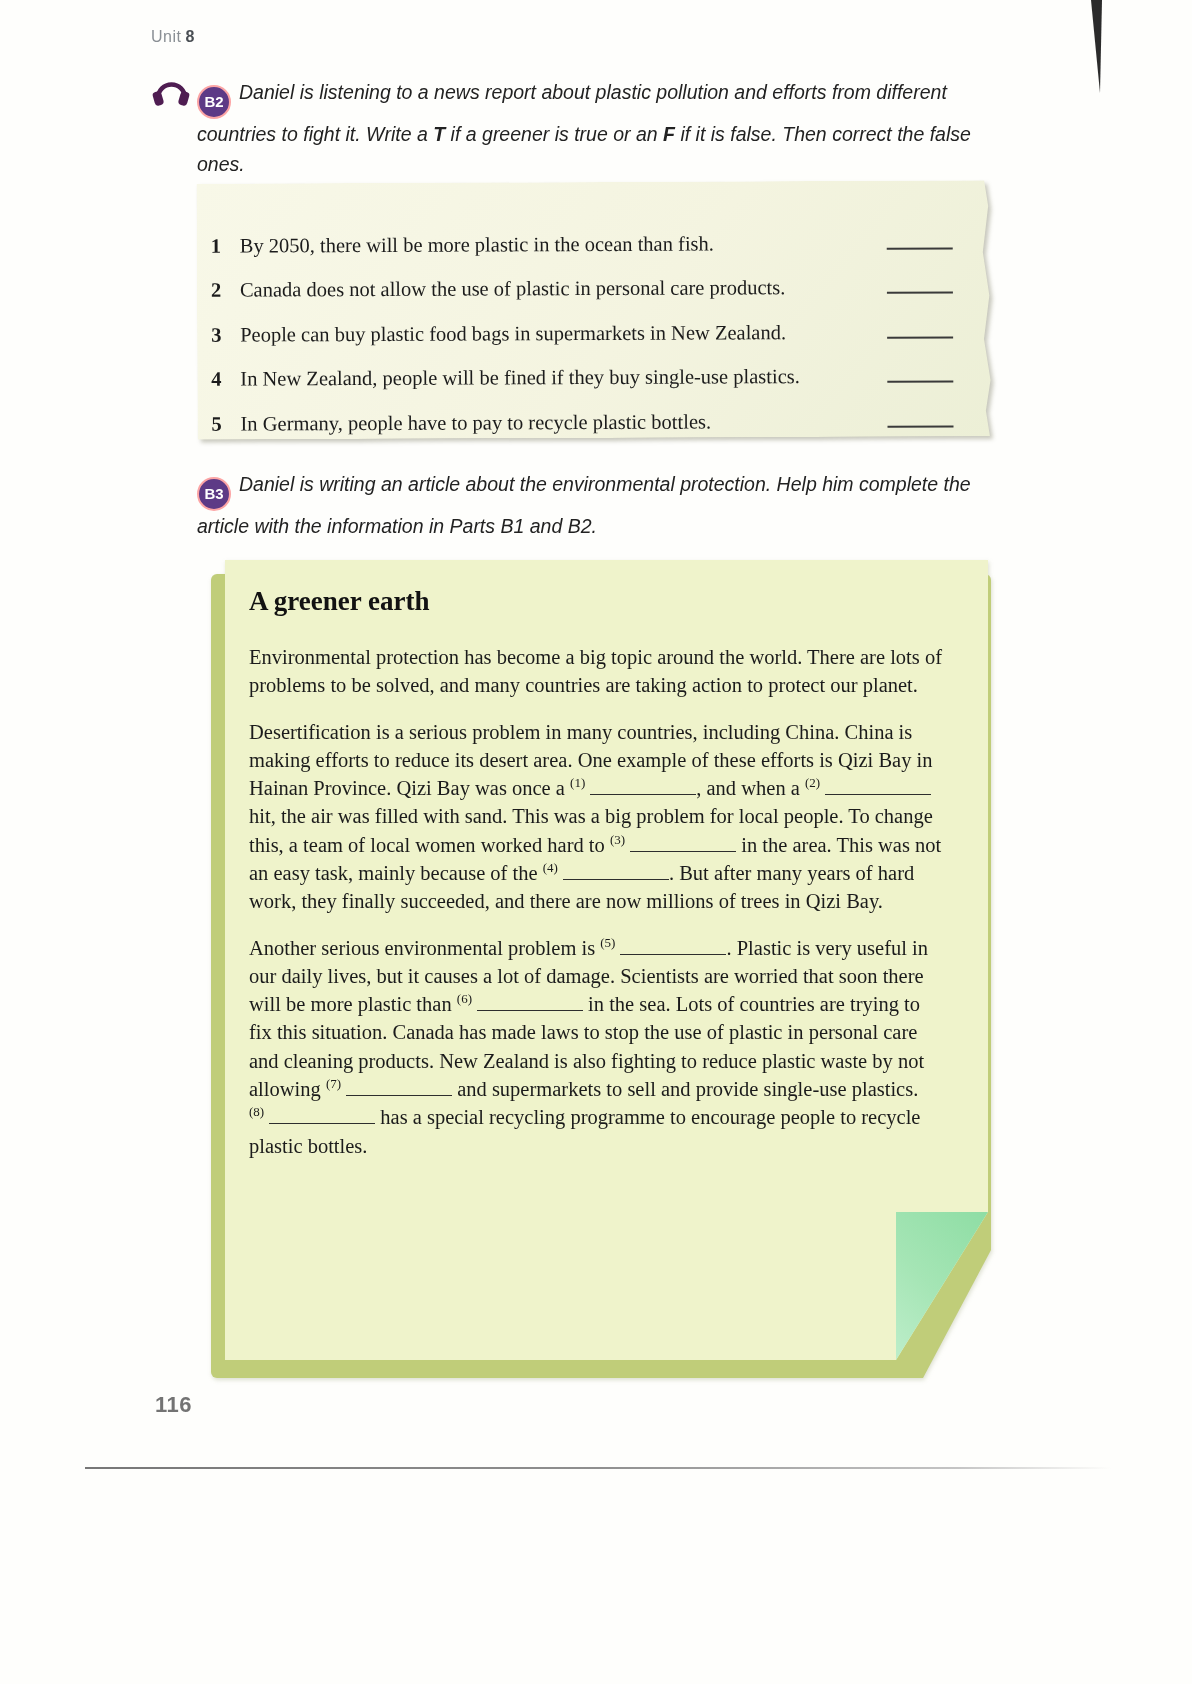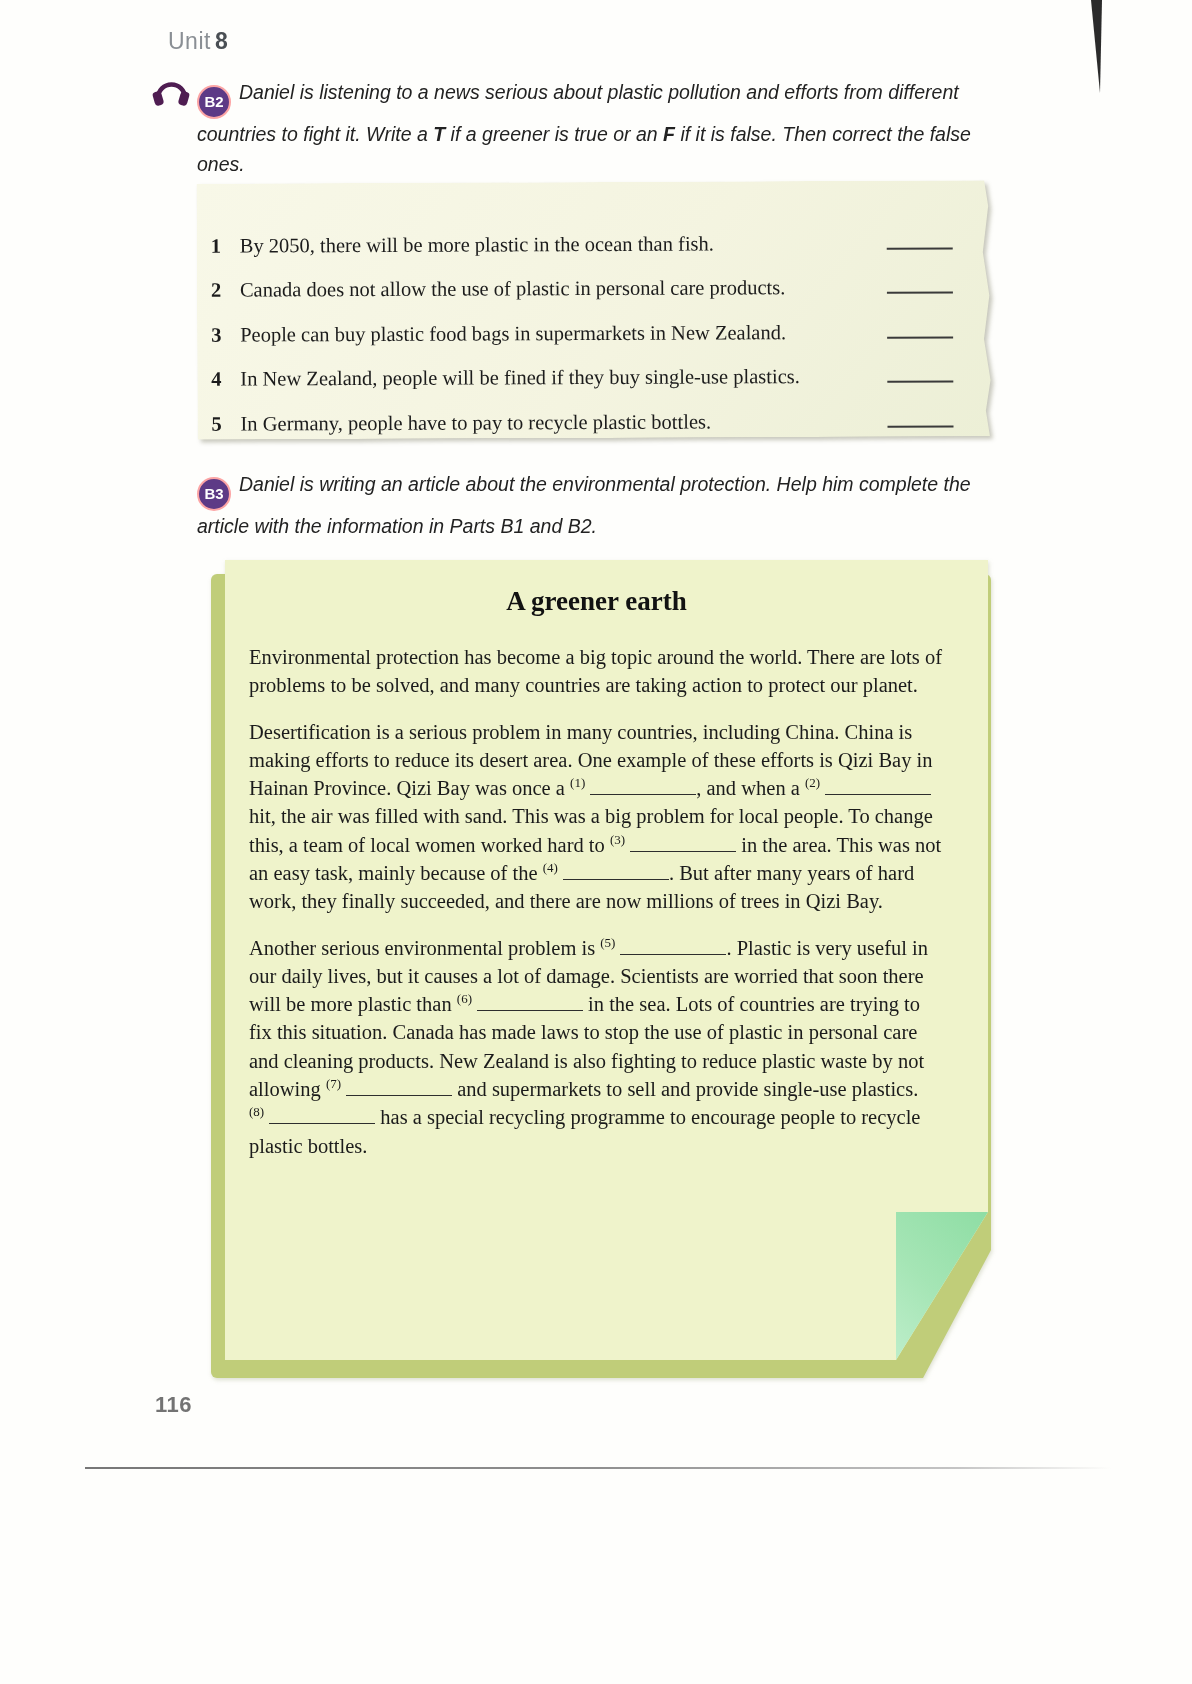--- a/index.html
+++ b/index.html
@@ -1,21 +1,21 @@
 <!DOCTYPE html>
 <html style="--badge-purple: #5d3a86; --note-bg: #f4f4e0; --article-bg: #eff3cb; --edge-olive: #c0cd79; --fold-mint: #a5e5b5; --text-dark: #1c1c1c; --unit-gray: #8a8f94;"><head>
 <meta charset="utf-8">
 <style>
   html,body{margin:0;padding:0;background:#ffffff;}
   .page{position:relative;width:1192px;height:1684px;background:#fefefc;overflow:hidden;
         font-family:"Liberation Serif",serif;}
 
   
-  .unit-header{position:absolute;left:168px;top:28px;
-      font-family:"Liberation Sans",sans-serif;font-size:23px;color:var(--unit-gray);letter-spacing:.5px;}
+  .unit-header{position:absolute;left:151px;top:28px;
+      font-family:"Liberation Sans",sans-serif;font-size:16px;color:var(--unit-gray);letter-spacing:.5px;}
   .unit-header .unit-num{color:#4a4f54;font-weight:bold;margin-left:4px;}
 
   .scan-artifact{position:absolute;left:1088px;top:0;}
 
   
   .instr{position:absolute;font-family:"Liberation Sans",sans-serif;font-style:italic;
       font-size:19.5px;line-height:1.55;color:#222;}
   .instr b{font-style:italic;}
   .b2-instr{left:197px;top:74px;width:778px;text-indent:-46px;}
   .b3-instr{left:197px;top:469px;width:790px;}
@@ -46,21 +46,21 @@
   .article-under{position:absolute;left:-14px;top:14px;right:-3px;bottom:-18px;
       background:var(--edge-olive);border-radius:6px;
       clip-path:polygon(0 0,100% 0,100% calc(100% - 128px),calc(100% - 68px) 100%,0 100%);}
   .article-card{position:absolute;inset:0;box-sizing:border-box;
       background:var(--article-bg);
       clip-path:polygon(0 0,100% 0,100% calc(100% - 148px),calc(100% - 92px) 100%,0 100%);
       padding:26px 44px 30px 24px;}
   .fold{position:absolute;right:0;bottom:0;width:92px;height:148px;
       clip-path:polygon(0 0,100% 0,0 100%);
       background:linear-gradient(225deg,#8edda4 0%,var(--fold-mint) 55%,#bdeeca 100%);}
-  .article-title{margin:0 0 26px 0;text-align:center;font-size:27px;font-weight:bold;color:#121212;}
+  .article-title{margin:0 0 26px 0;text-align:left;font-size:27px;font-weight:bold;color:#121212;}
   .article-para{margin:16px 0 18px 0;font-size:20.5px;line-height:1.38;color:#1b1b1b;}
   .article-para:last-child{margin-bottom:0;}
   .blank{white-space:nowrap;}
   .blank-num{font-size:13px;margin-right:5px;}
   .blank-line{display:inline-block;width:106px;height:2px;border-bottom:1.8px solid #2e2e2e;}
 
   
   .page-num{position:absolute;left:155px;top:1392px;font-family:"Liberation Sans",sans-serif;
       font-weight:bold;font-size:22px;color:#737373;letter-spacing:.5px;}
   .bottom-rule{position:absolute;left:85px;top:1467px;width:1026px;height:2px;
@@ -81,21 +81,21 @@
       </svg>
   </span>
 
   <div class="instr b2-instr">
     <span class="hp-icon">
       <svg width="40" height="34" viewBox="0 0 40 34">
         <path d="M7 24 a13.5 13.5 0 0 1 27 0" fill="none" stroke="#4f1d52" stroke-width="4.5" stroke-linecap="round"></path>
         <rect x="2.5" y="17.5" width="9" height="14" rx="3.5" fill="#4f1d52" transform="rotate(-16 7 24)"></rect>
         <rect x="28.5" y="17.5" width="9" height="14" rx="3.5" fill="#4f1d52" transform="rotate(16 33 24)"></rect>
       </svg>
-    </span><span class="badge">B2</span><span><span>Daniel is listening to a news serious about plastic pollution and efforts from different countries to fight it. Write a </span><b>T</b><span> if a greener is true or an </span><b>F</b><span> if it is false. Then correct the false ones.</span></span>
+    </span><span class="badge">B2</span><span><span>Daniel is listening to a news report about plastic pollution and efforts from different countries to fight it. Write a </span><b>T</b><span> if a greener is true or an </span><b>F</b><span> if it is false. Then correct the false ones.</span></span>
   </div>
 
   <div class="note-wrap">
     <div class="note-card">
       <div class="tf-row">
         <span class="tf-num">1</span>
         <span class="tf-text">By 2050, there will be more plastic in the ocean than fish.</span>
         <span class="tf-blank"></span>
       </div>
       <div class="tf-row">

